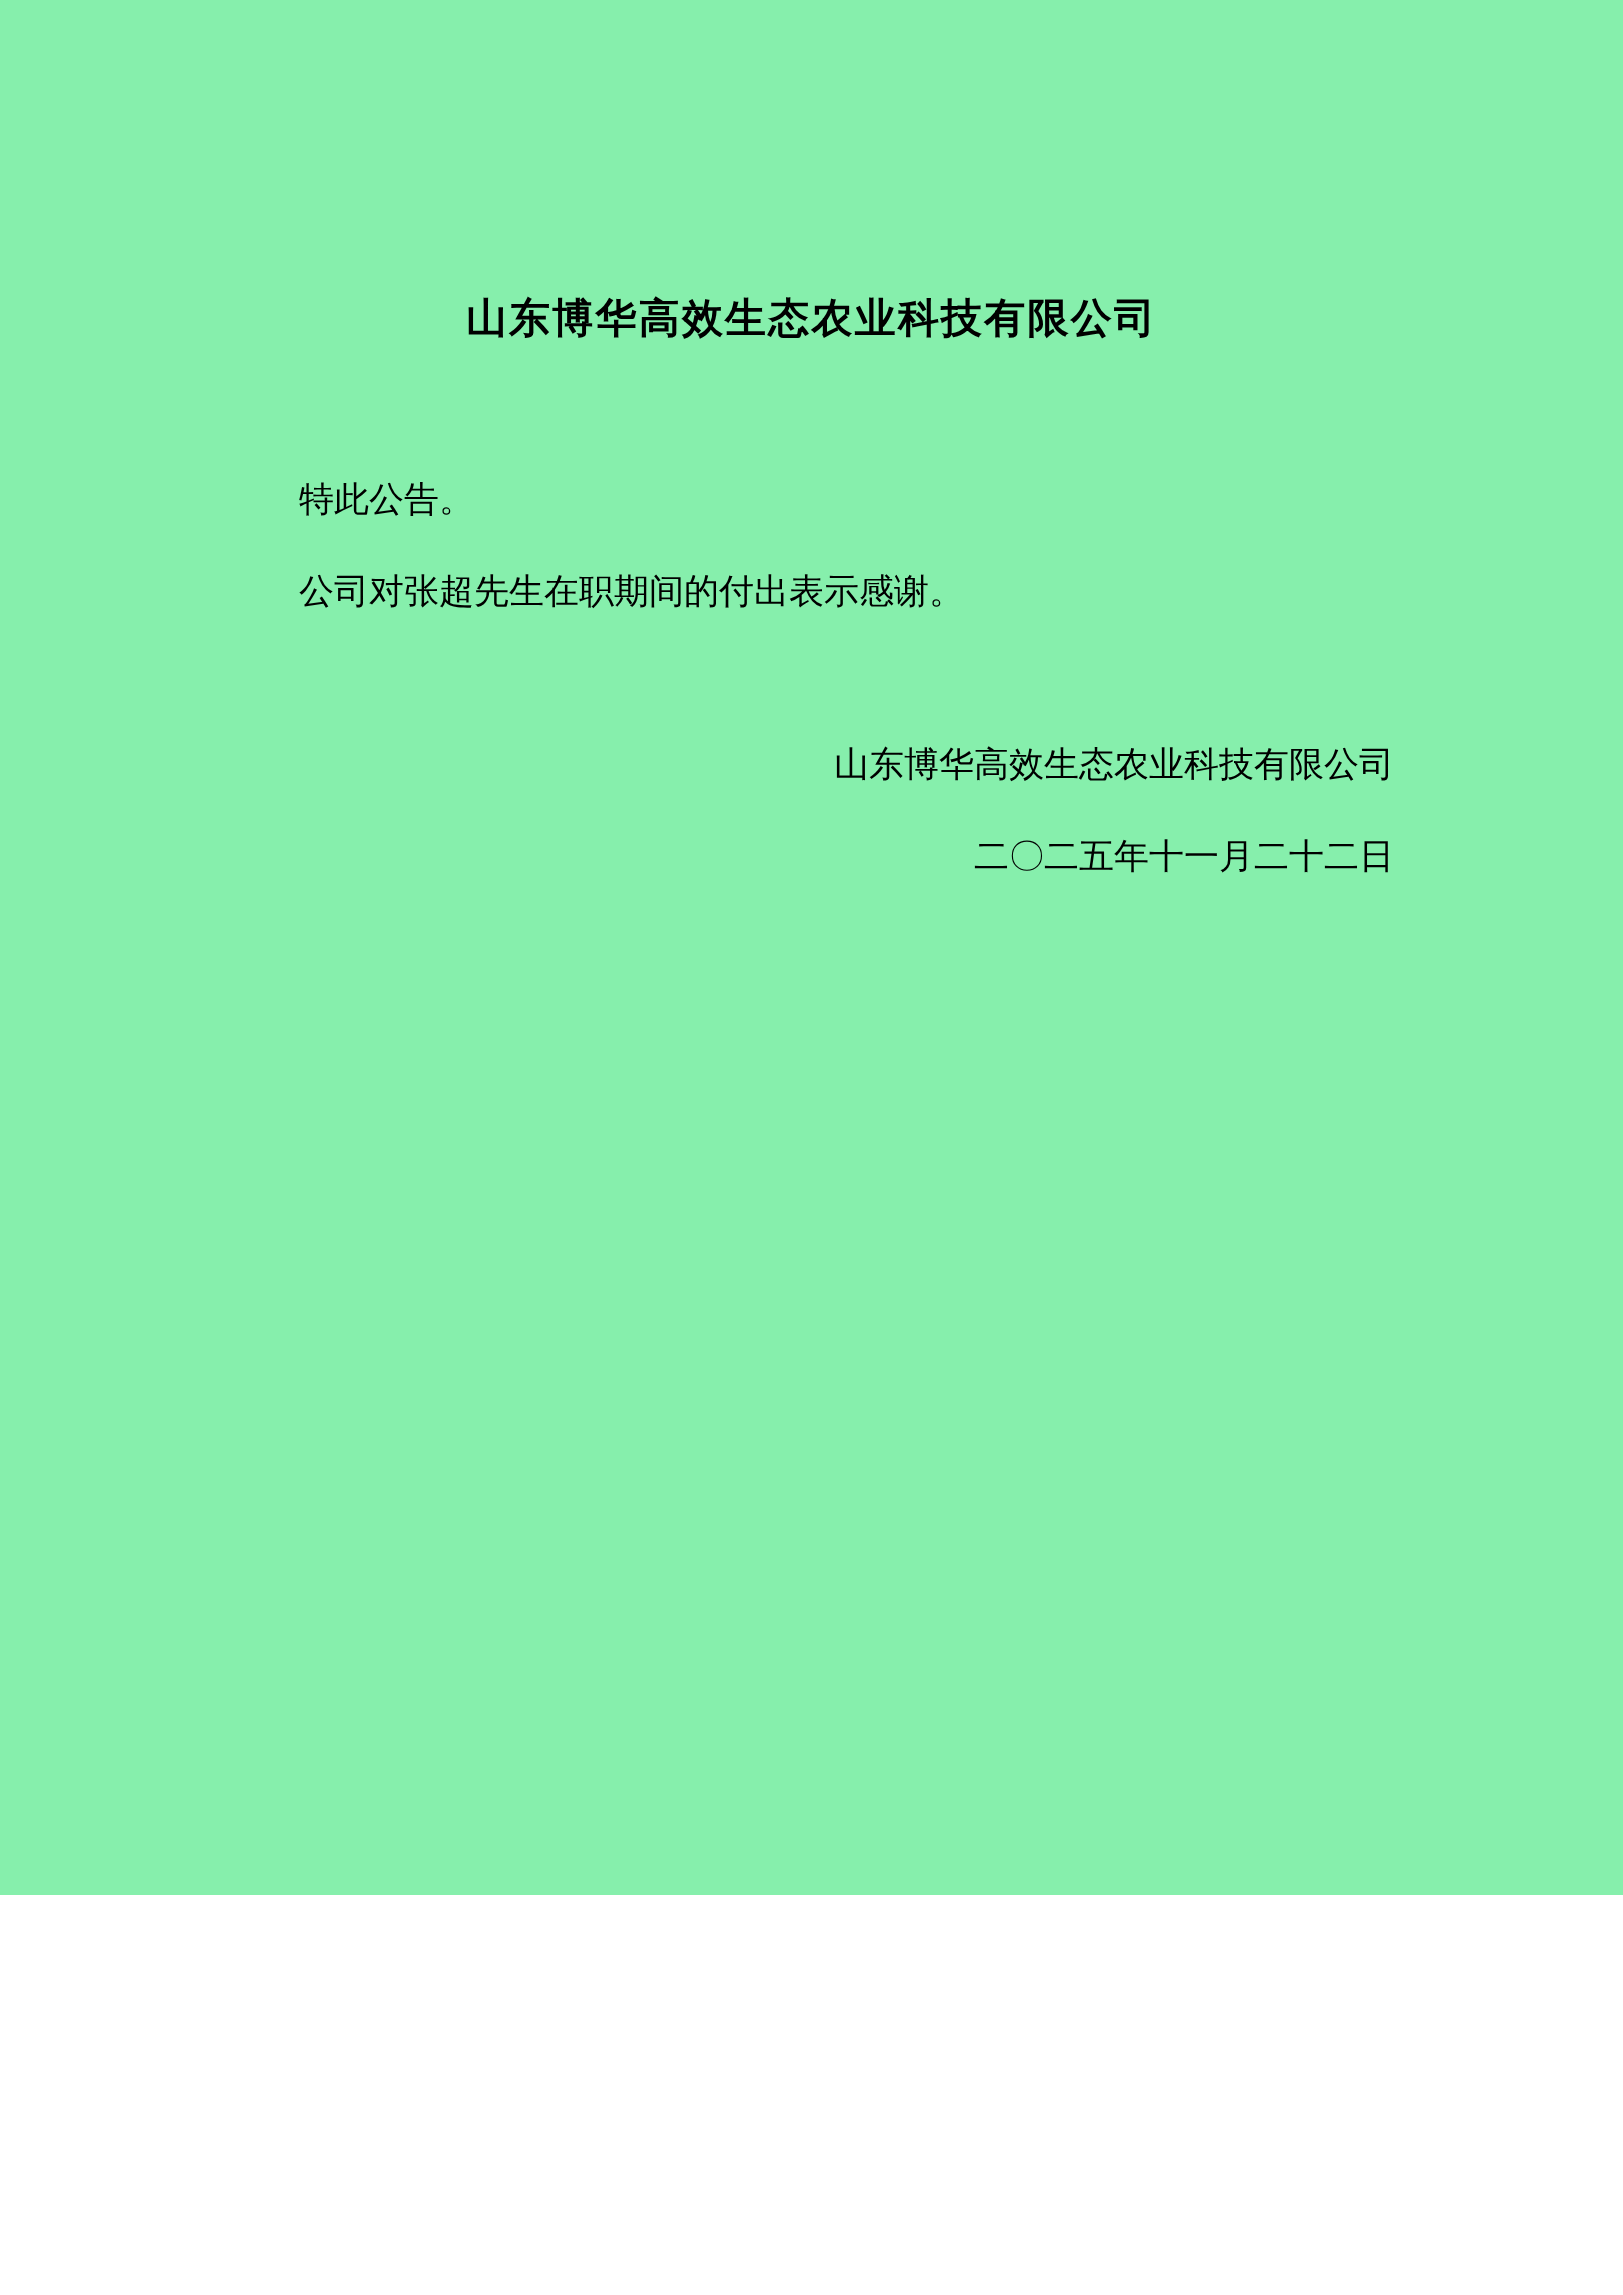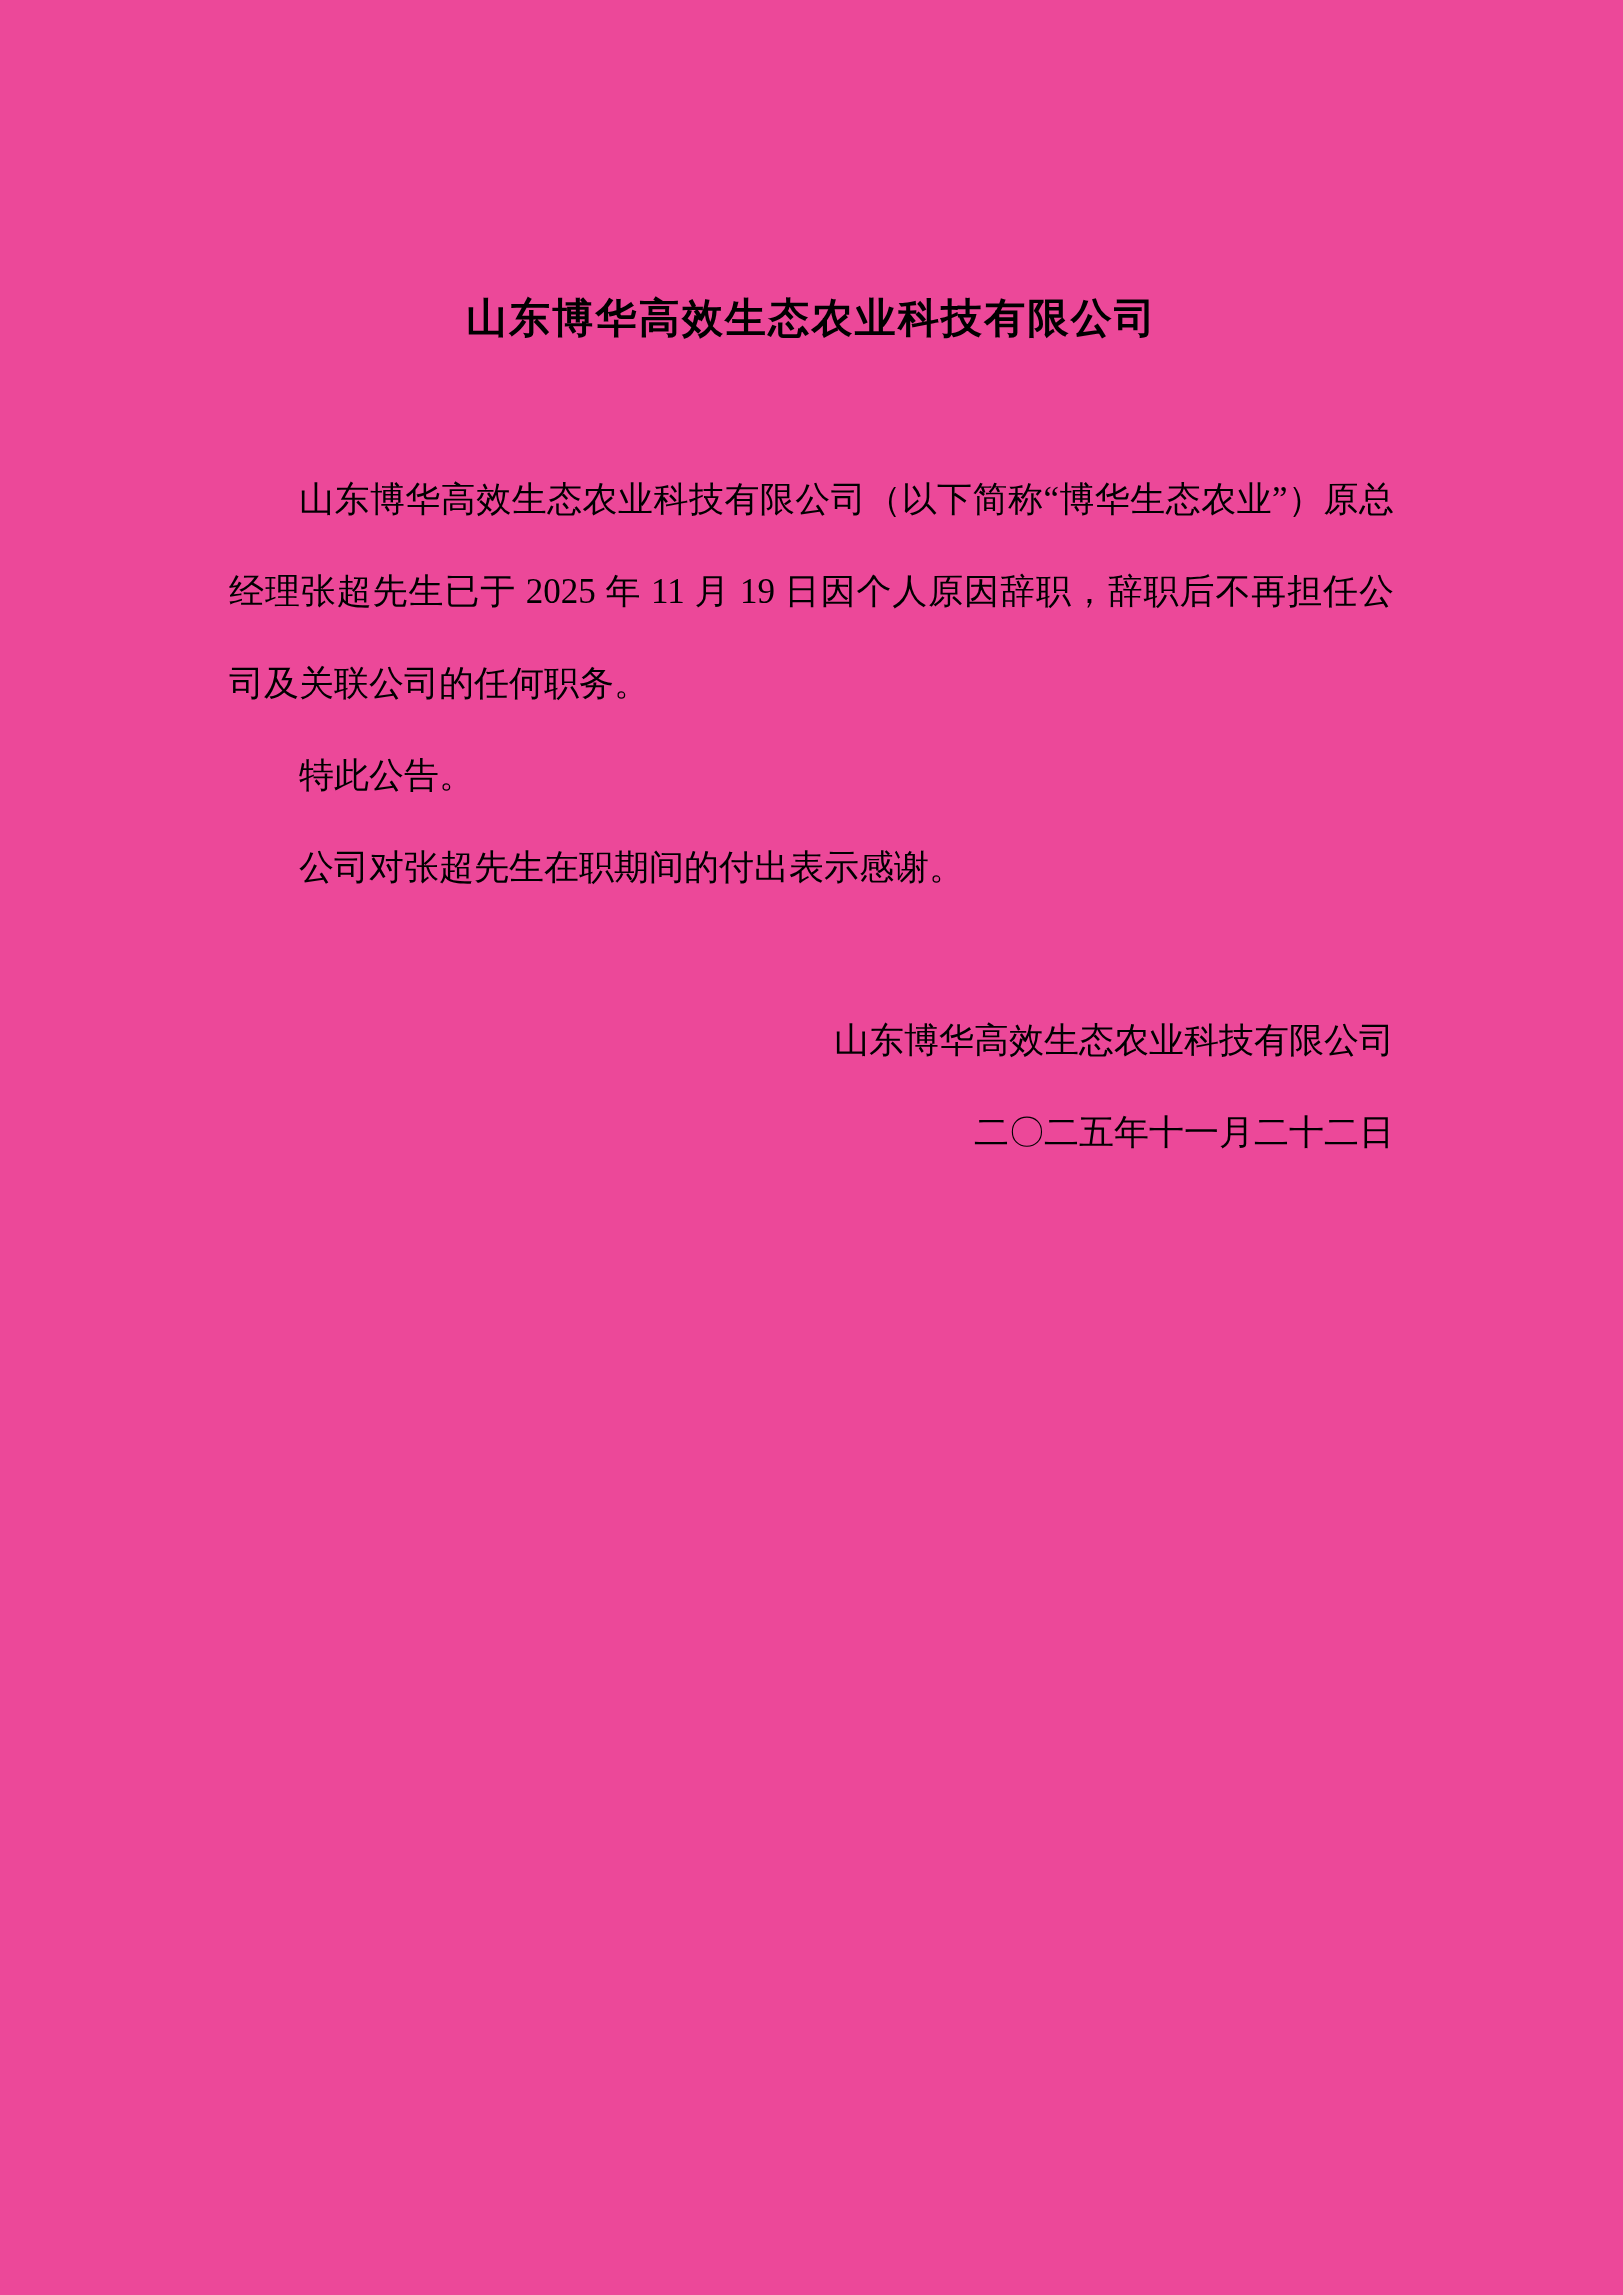--- a/index.html
+++ b/index.html
@@ -3,22 +3,22 @@
 <meta charset="utf-8">
 <style>
   html, body {
     margin: 0;
     padding: 0;
     background: #ffffff;
   }
   .page {
     position: relative;
     width: 1623px;
-    height: 2295px;
-    background: #ec4899;
+    height: 1895px;
+    background: #86efac;
     color: #000000;
     font-family: "Liberation Serif", "DejaVu Serif", serif;
     overflow: hidden;
   }
   .title-block {
     padding-top: 275px;
     text-align: center;
   }
   .title-line {
     font-family: "Liberation Sans", "DejaVu Sans", sans-serif;
@@ -51,21 +51,20 @@
 </head>
 <body>
 
 <div class="page">
 
   <div class="title-block">
     <h1 class="title-line">山东博华高效生态农业科技有限公司</h1>
   </div>
 
   <div class="body-block">
-    <p>山东博华高效生态农业科技有限公司（以下简称“博华生态农业”）原总经理张超先生已于 2025 年 11 月 19 日因个人原因辞职，辞职后不再担任公司及关联公司的任何职务。</p>
     <p>特此公告。</p>
     <p>公司对张超先生在职期间的付出表示感谢。</p>
   </div>
 
   <div class="signature-block">
     <div>山东博华高效生态农业科技有限公司</div>
     <div>二〇二五年十一月二十二日</div>
   </div>
 
 </div>

